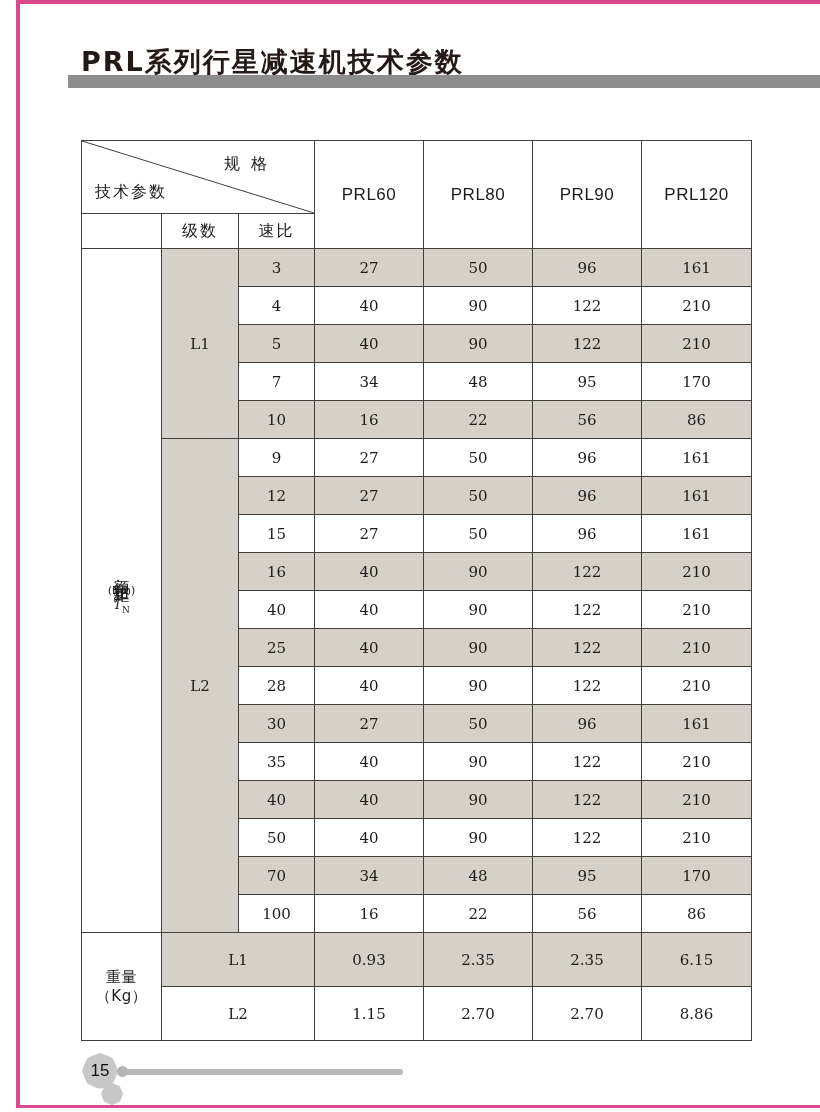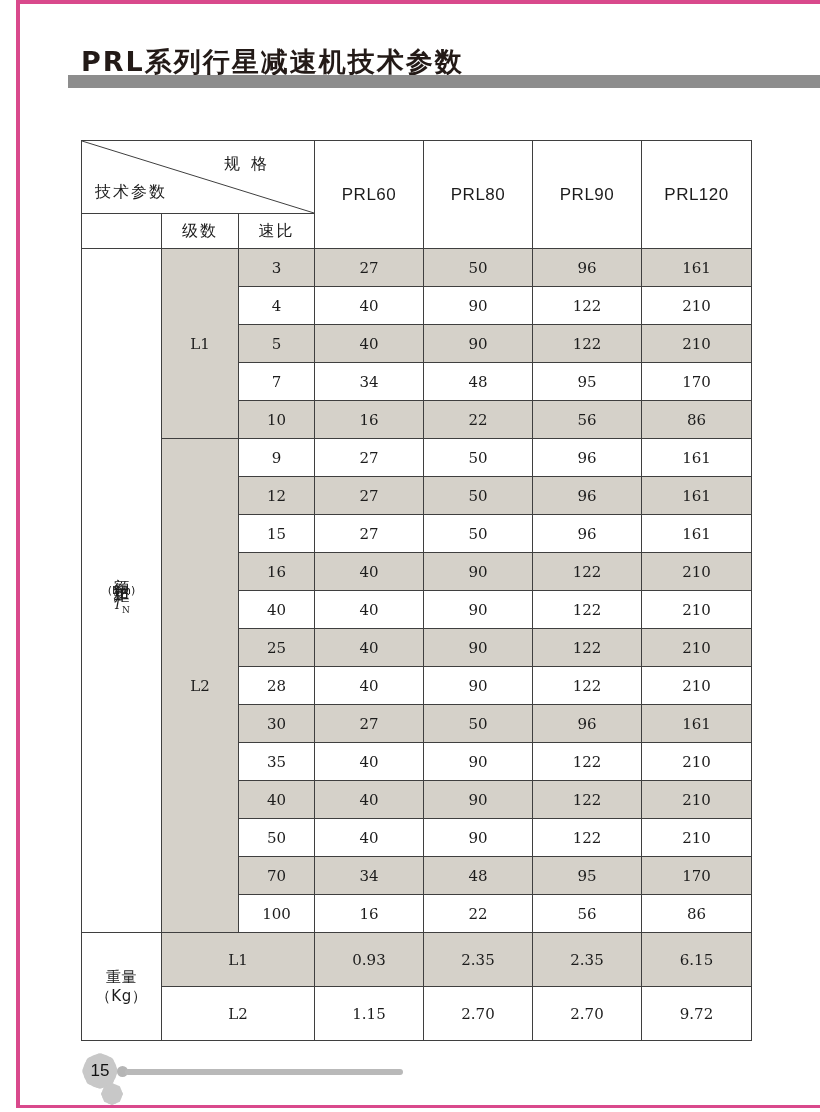--- a/index.html
+++ b/index.html
@@ -225,21 +225,21 @@
           <td class="val-cell shade">0.93</td>
           <td class="val-cell shade">2.35</td>
           <td class="val-cell shade">2.35</td>
           <td class="val-cell shade">6.15</td>
         </tr>
         <tr class="weight-tr">
           <td class="weight-stage" colspan="2">L2</td>
           <td class="val-cell">1.15</td>
           <td class="val-cell">2.70</td>
           <td class="val-cell">2.70</td>
-          <td class="val-cell">9.72</td>
+          <td class="val-cell">8.86</td>
         </tr>
       </tbody>
   </table>
 
   <div class="gear-wrap">
     <svg width="46" height="46" viewBox="-23 -23 46 46">
       <g fill="#c8c8c8">
         <rect x="-14" y="-14" width="28" height="28" rx="5"></rect>
         <rect x="-14" y="-14" width="28" height="28" rx="5" transform="rotate(45)"></rect>
         <circle r="17"></circle>

